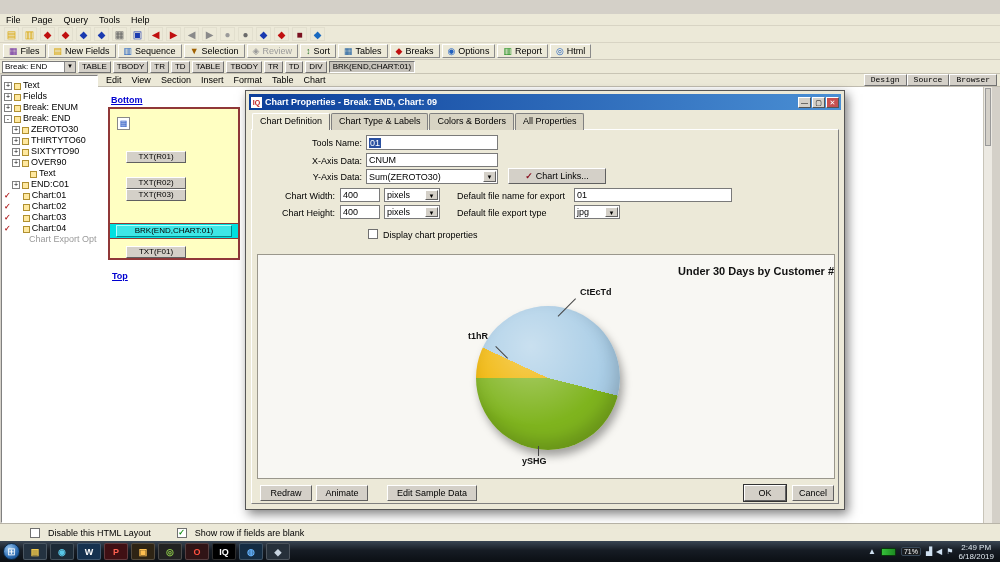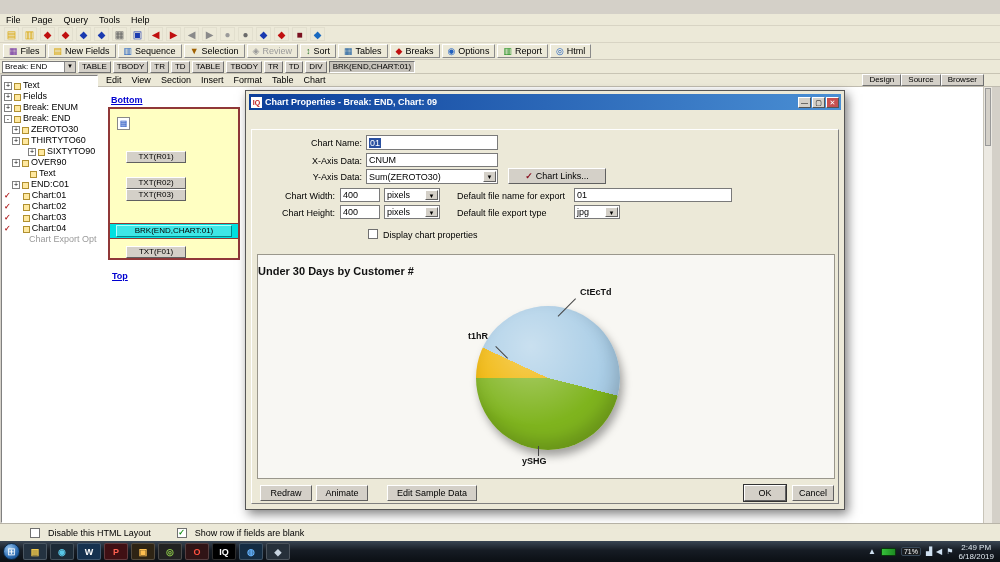--- a/index.html
+++ b/index.html
@@ -51,21 +51,21 @@
   .texp:empty { visibility:hidden; }
   .tcheck { color:#b02020; font-weight:bold; font-size:8px; flex:none; }
   .tcheck:empty { display:none; }
   .ticon { width:7px; height:7px; background:#ffe9a0; border:1px solid #b09030; flex:none; }
   .titem.muted .tlabel { color:#9a9a9a; }
   .titem.muted .ticon { visibility:hidden; }
 
   
   .editbar { position:absolute; left:98px; top:74px; width:902px; height:13px; background:#ece9d8;
     display:flex; align-items:center; gap:10px; padding-left:8px; font-size:9px; border-bottom:1px solid #c0bcb0; }
-  .viewbtns { margin-left:auto; display:flex; margin-right:16px; }
+  .viewbtns { margin-left:auto; display:flex; margin-right:3px;font-family:Liberation Mono, monospace; }
   .vbtn { font-size:8px; padding:0 6px; height:12px; line-height:10px;
     border:1px solid; border-color:#fff #707070 #707070 #fff; background:#d4d0c8; }
   .canvas { position:absolute; left:98px; top:87px; width:894px; height:436px; background:#fff; }
   .vscroll { position:absolute; right:0; top:0; width:9px; height:436px; background:#ece9e2; border-left:1px solid #c8c4b8; }
   .vthumb { margin:1px; height:58px; background:#d4d0c8; border:1px solid #999; }
   .hlink { color:#0000d0; text-decoration:underline; font-size:9px; font-weight:bold; position:absolute; }
   #lnk-bottom { left:13px; top:8px; }
   #lnk-top { left:14px; top:184px; }
 
   .layout-panel { position:absolute; left:10px; top:20px; width:132px; height:153px;
@@ -107,21 +107,21 @@
   .dd2 { position:absolute; right:1px; top:1px; bottom:1px; width:13px; background:#d4d0c8;
     border:1px solid; border-color:#fff #606060 #606060 #fff; font-size:6px; line-height:10px; text-align:center; }
   .dbtn { position:absolute; height:16px; font-size:9px; background:#d4d0c8; text-align:center; line-height:14px;
     border:1px solid; border-color:#fff #606060 #606060 #fff; }
   .clk-check { color:#8a1020; font-weight:bold; margin-right:3px; }
   .chkbox { position:absolute; width:10px; height:10px; background:#fff; border:1px solid #707070;
     font-size:8px; line-height:8px; text-align:center; color:#108a10; font-weight:bold; }
 
   .preview { position:absolute; left:5px; top:124px; width:578px; height:225px; background:#f8f7f3;
     border:1px solid #9a978c; }
-  .chart-title { position:absolute; top:10px; width:100%; text-align:left; font-size:11px; font-weight:bold; color:#111; }
+  .chart-title { position:absolute; top:10px; width:100%; text-align:right; font-size:11px; font-weight:bold; color:#111; }
   .pie { position:absolute; left:218px; top:51px; width:144px; height:144px; border-radius:50%;
     box-shadow:3px 6px 8px rgba(0,0,0,.35), inset -5px -9px 16px rgba(0,0,0,.18); }
   .pie::after { content:""; position:absolute; inset:0; border-radius:50%;
     background:radial-gradient(circle at 38% 28%, rgba(255,255,255,.38), rgba(255,255,255,0) 58%); }
   .pie-label { position:absolute; font-size:9px; font-weight:bold; color:#111; }
   .pl-0 { left:322px; top:32px; }
   .pl-1 { left:264px; top:201px; }
   .pl-2 { left:210px; top:76px; }
   .leader { position:absolute; background:#444; height:1px; transform-origin:0 0; }
   .ln-0 { left:318px; top:44px; width:25px; transform:rotate(135deg); }
@@ -303,21 +303,21 @@
         <span class="tlabel">ZEROTO30</span>
       </div>
 
       <div class="titem" style="padding-left: 10px;">
 
         <span class="texp">+</span>
         <span class="ticon"></span>
         <span class="tlabel">THIRTYTO60</span>
       </div>
 
-      <div class="titem" style="padding-left: 26px;">
+      <div class="titem" style="padding-left: 10px;">
 
         <span class="texp">+</span>
         <span class="ticon"></span>
         <span class="tlabel">SIXTYTO90</span>
       </div>
 
       <div class="titem" style="padding-left: 10px;">
 
         <span class="texp">+</span>
         <span class="ticon"></span>
@@ -415,23 +415,30 @@
     <div class="dlg-title">
       <span class="dlg-ico">IQ</span>
       <span>Chart Properties - Break: END, Chart: 09</span>
       <span class="dlg-btns">
         <span class="wbtn">—</span>
         <span class="wbtn">▢</span>
         <span class="wbtn close">✕</span>
       </span>
     </div>
 
+    <div class="dlg-tabs">
+
+    <span class="dtab active">Chart Definition</span>
+        <span class="dtab">Chart Type &amp; Labels</span>
+        <span class="dtab">Colors &amp; Borders</span>
+        <span class="dtab">All Properties</span>
+      </div>
 
     <div class="dlg-body">
-      <span class="flabel r-align" style="left:8px;top:8px;width:102px;">Chart Name:</span>
+      <span class="flabel r-align" style="left:8px;top:8px;width:102px;">Tools Name:</span>
       <span class="sunken" style="left:114px;top:5px;width:132px;height:15px;">
         <span class="sel-text">01</span>
       </span>
 
       <span class="flabel r-align" style="left:8px;top:26px;width:102px;">X-Axis Data:</span>
       <span class="sunken" style="left:114px;top:23px;width:132px;height:14px;">
         <span>CNUM</span>
       </span>
 
       <span class="flabel r-align" style="left:8px;top:42px;width:102px;">Y-Axis Data:</span>

